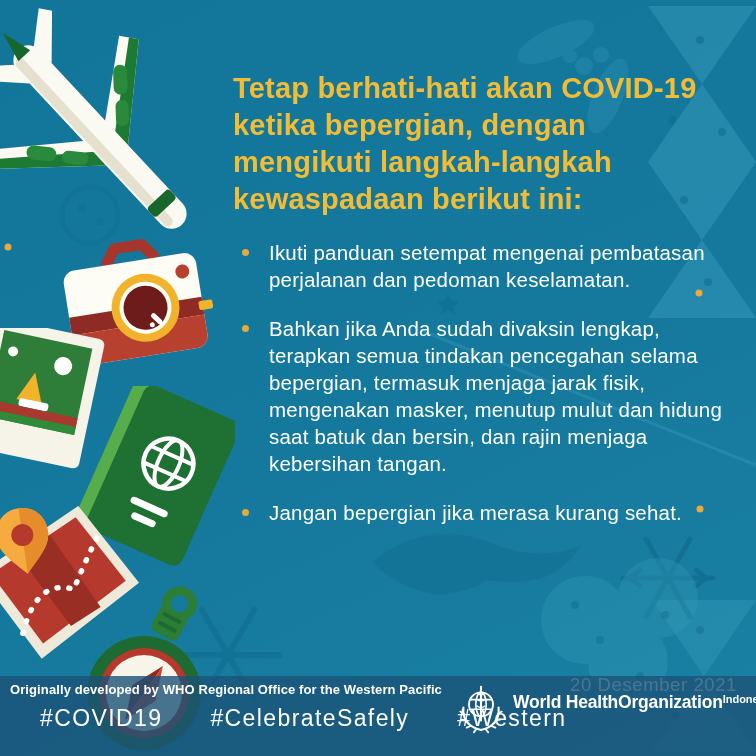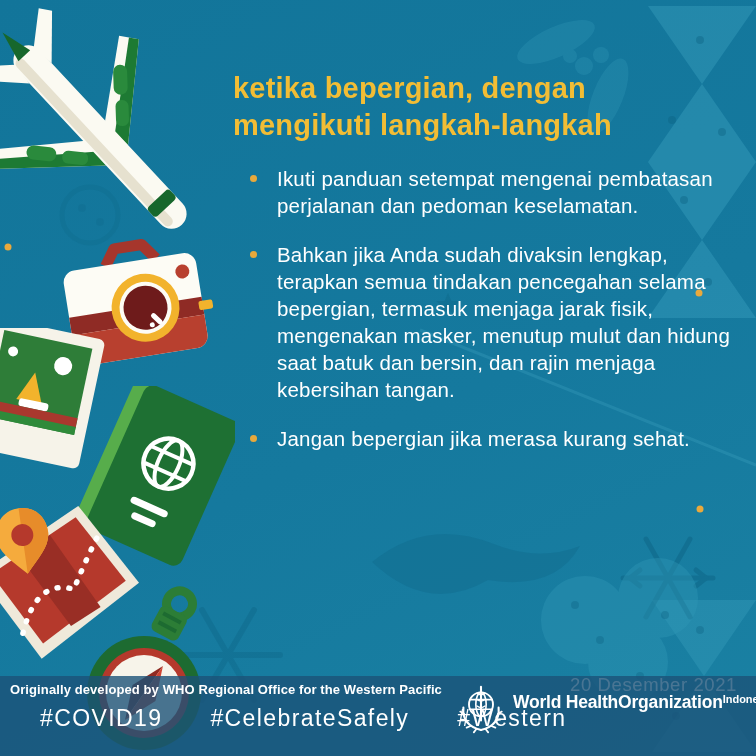--- a/index.html
+++ b/index.html
@@ -8,21 +8,21 @@
     background:linear-gradient(155deg,#12759a 0%,#15799e 55%,#1a81a3 100%);
     font-family:"Liberation Sans",sans-serif;
   }
   .poster svg{display:block;}
   .bg-pattern{position:absolute;left:0;top:0;z-index:0;}
   .illus{position:absolute;z-index:1;}
   .content{position:absolute;left:233px;top:70px;width:507px;z-index:3;}
   .heading{margin:0 0 21px 0;color:#f2bd35;font-size:29px;line-height:37px;
     font-weight:bold;letter-spacing:.2px;}
   .heading span{display:block;}
-  .bullets{list-style:none;margin:8px;padding:0;}
+  .bullets{list-style:none;margin:0;padding:0;}
   .bullets li{position:relative;padding-left:36px;color:#ffffff;font-size:20.5px;
     line-height:27px;margin-bottom:22px;letter-spacing:.2px;font-weight:400;}
   .bullet-dot{position:absolute;left:9px;top:10px;width:7px;height:7px;
     border-radius:50%;background:#e8a93b;}
   .date{position:absolute;right:19px;top:674px;color:#ffffff;font-size:18.5px;
     letter-spacing:.6px;z-index:3;}
   .footer{position:absolute;left:0;bottom:0;width:756px;height:80px;
     background:rgba(27,82,120,0.8);z-index:4;padding-left:32px;}
   .credit{position:absolute;left:10px;top:6px;color:#ffffff;font-weight:bold;
     font-size:13px;letter-spacing:.1px;}
@@ -209,22 +209,24 @@
     <circle cx="72" cy="107" r="45" fill="#b5392c"></circle>
     <circle cx="72" cy="107" r="38" fill="#f7f4ea"></circle>
     <g transform="rotate(35 72 107)">
       <polygon points="72,74 58,107 72,140" fill="#8f2a22"></polygon>
       <polygon points="72,74 86,107 72,140" fill="#cf4534"></polygon>
     </g>
   </svg>
 
   <div class="content">
     <h1 class="heading">
+      <span>Tetap berhati-hati akan COVID-19</span>
       <span>ketika bepergian, dengan</span>
       <span>mengikuti langkah-langkah</span>
+      <span>kewaspadaan berikut ini:</span>
     </h1>
     <ul class="bullets">
       <li>
         <span class="bullet-dot"></span>
         <span>Ikuti panduan setempat mengenai pembatasan perjalanan dan pedoman keselamatan.</span>
       </li>
       <li>
         <span class="bullet-dot"></span>
         <span>Bahkan jika Anda sudah divaksin lengkap, terapkan semua tindakan pencegahan selama bepergian, termasuk menjaga jarak fisik, mengenakan masker, menutup mulut dan hidung saat batuk dan bersin, dan rajin menjaga kebersihan tangan.</span>
       </li>

